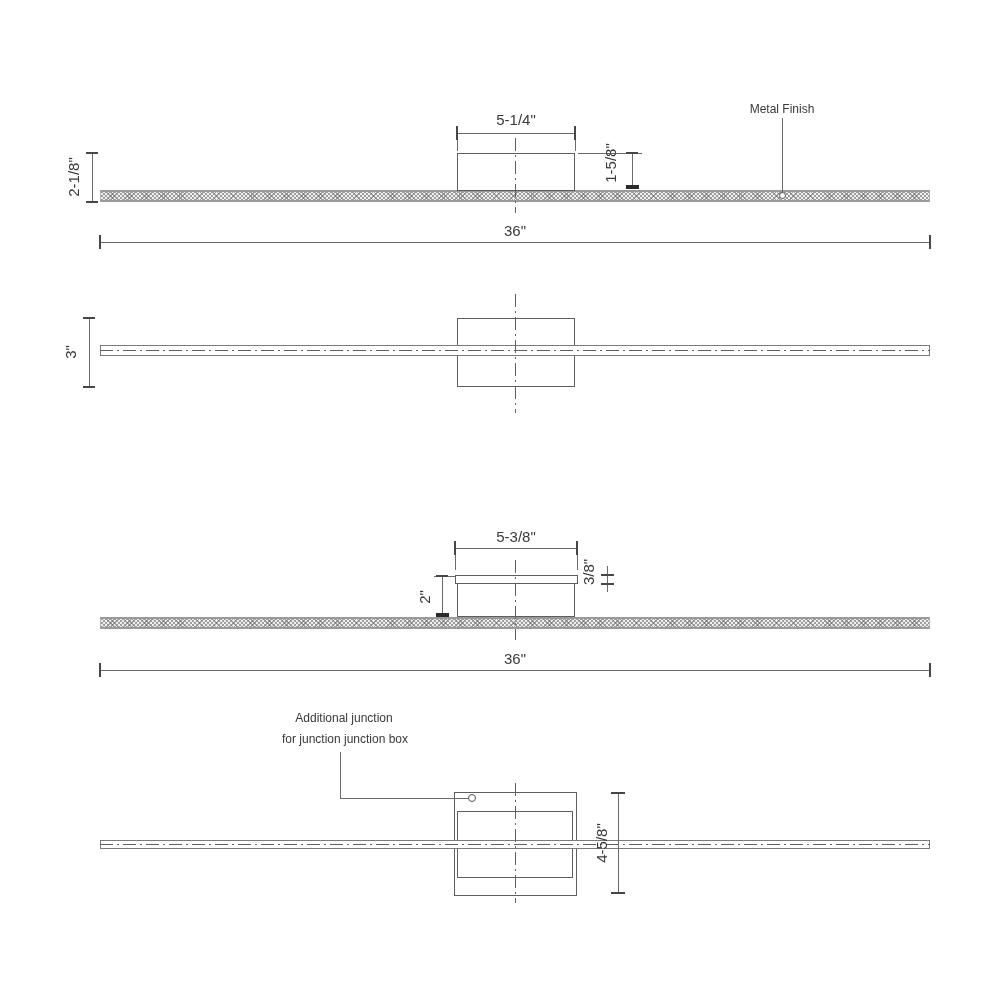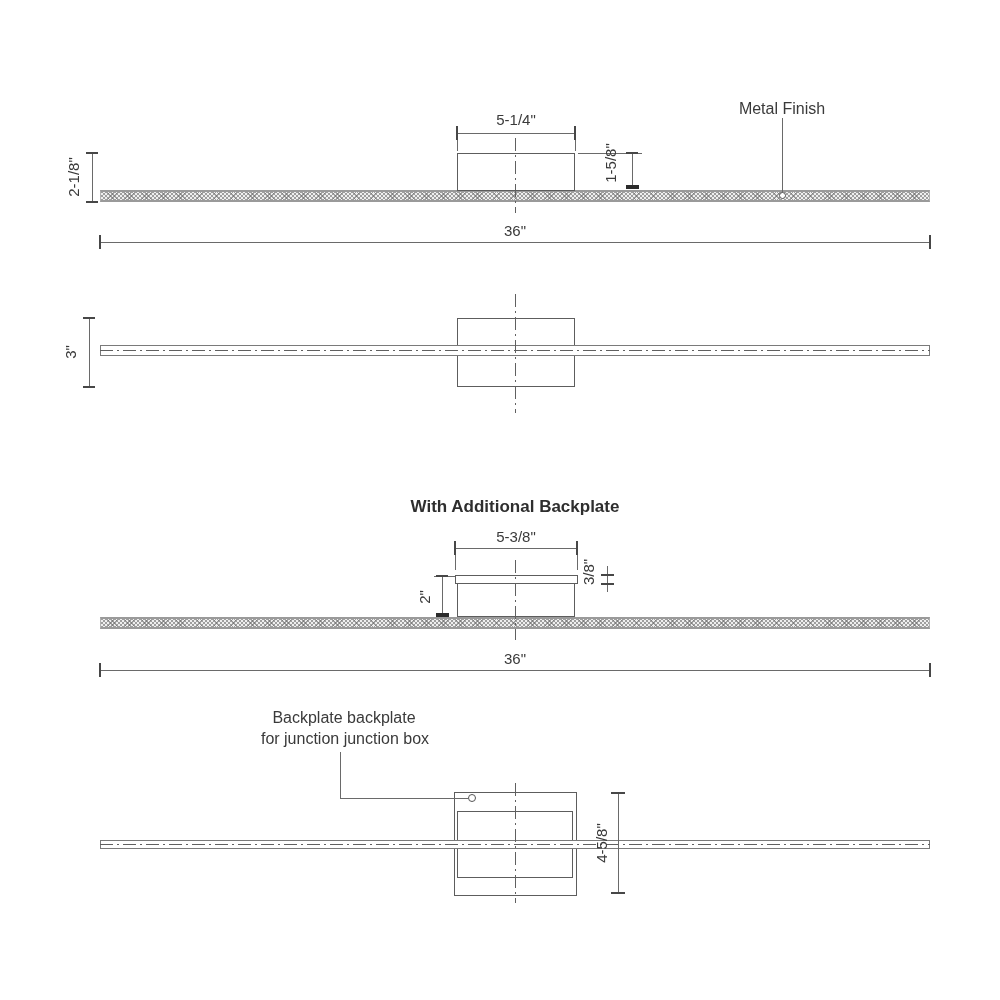--- a/index.html
+++ b/index.html
@@ -28,21 +28,21 @@
   .tkv{position:absolute;width:2px;height:14px;background:#474747;}
   .tkh{position:absolute;width:12px;height:2px;background:#474747;}
   .tkthick{position:absolute;width:13px;height:4px;background:#2b2b2b;}
   
   .htext{position:absolute;transform:translate(-50%,-50%);white-space:nowrap;
     font-size:15px;color:#3a3a3a;}
   .vtext{position:absolute;transform:translate(-50%,-50%) rotate(-90deg);white-space:nowrap;
     font-size:15px;color:#3a3a3a;}
   .heading{position:absolute;transform:translate(-50%,-50%);white-space:nowrap;
     font-size:17px;font-weight:bold;color:#2e2e2e;}
-  .label{font-size:16px;}
+  .label{font-size:12px;}
   .circle{position:absolute;border:1px solid #555;border-radius:50%;background:#fff;}
 </style>
 </head>
 <body>
 
 <div class="canvas">
 
   <div class="wall" style="left:100px;top:190px;width:830px;"></div>
   <div class="box" style="left:457px;top:153px;width:118px;height:38px;"></div>
   <div class="clv" style="left:515px;top:138px;height:75px;"></div>
@@ -77,21 +77,20 @@
   <div class="box" style="left:457px;top:318px;width:118px;height:69px;"></div>
   <div class="bar-plain" style="left:100px;top:345px;width:830px;height:11px;"></div>
   <div class="clh" style="left:100px;top:350px;width:830px;"></div>
   <div class="clv" style="left:515px;top:294px;height:119px;"></div>
 
   <div class="vl" style="left:89px;top:318px;height:69px;"></div>
   <div class="tkh" style="left:83px;top:317px;"></div>
   <div class="tkh" style="left:83px;top:386px;"></div>
   <div class="vtext" style="left:70px;top:352px;">3"</div>
 
-  <div class="heading" style="left:515px;top:507px;">With Additional Backplate</div>
 
   <div class="wall" style="left:100px;top:617px;width:830px;"></div>
   <div class="box" style="left:455px;top:575px;width:123px;height:9px;"></div>
   <div class="box" style="left:457px;top:583px;width:118px;height:34px;"></div>
   <div class="clv" style="left:515px;top:560px;height:80px;"></div>
 
   <div class="vl" style="left:455px;top:542px;height:28px;"></div>
   <div class="vl" style="left:577px;top:542px;height:28px;"></div>
   <div class="hl" style="left:455px;top:548px;width:123px;"></div>
   <div class="tkv" style="left:454px;top:541px;"></div>
@@ -113,21 +112,21 @@
   <div class="tkv" style="left:99px;top:663px;"></div>
   <div class="tkv" style="left:929px;top:663px;"></div>
   <div class="htext" style="left:515px;top:658px;">36"</div>
 
   <div class="box" style="left:454px;top:792px;width:123px;height:104px;"></div>
   <div class="box" style="left:457px;top:811px;width:116px;height:67px;"></div>
   <div class="bar-plain" style="left:100px;top:840px;width:830px;height:9px;"></div>
   <div class="clh" style="left:100px;top:844px;width:830px;"></div>
   <div class="clv" style="left:515px;top:783px;height:120px;"></div>
 
-  <div class="htext label" style="left:344px;top:718px;">Backplate backplate</div>
+  <div class="htext label" style="left:344px;top:718px;">Additional junction</div>
   <div class="htext label" style="left:345px;top:739px;">for junction junction box</div>
   <div class="vl" style="left:340px;top:752px;height:46px;"></div>
   <div class="hl" style="left:340px;top:798px;width:128px;"></div>
   <div class="circle" style="left:468px;top:794px;width:8px;height:8px;"></div>
 
   <div class="vl" style="left:618px;top:793px;height:101px;"></div>
   <div class="tkh" style="left:611px;top:792px;width:14px;"></div>
   <div class="tkh" style="left:611px;top:892px;width:14px;"></div>
   <div class="vtext" style="left:601px;top:843px;">4-5/8"</div>
 

